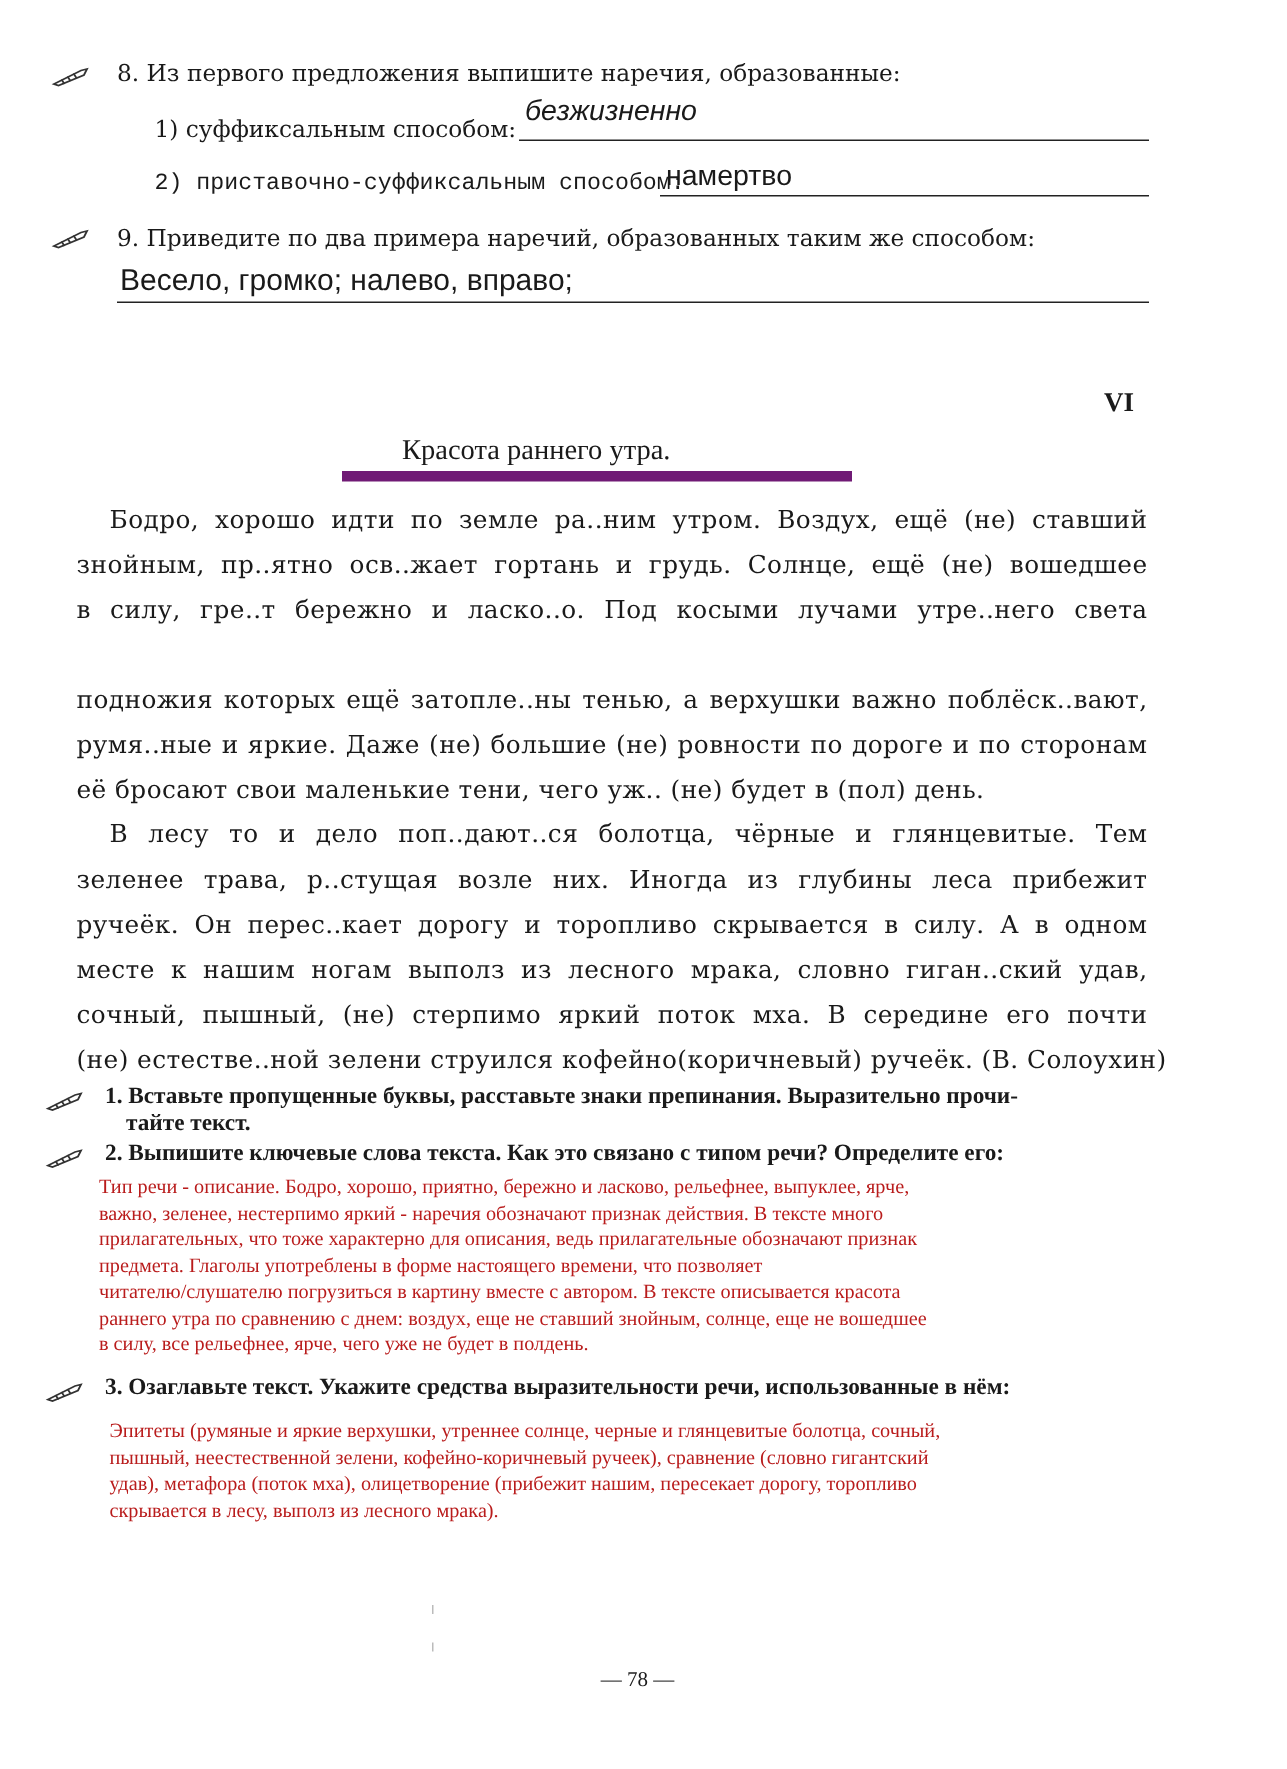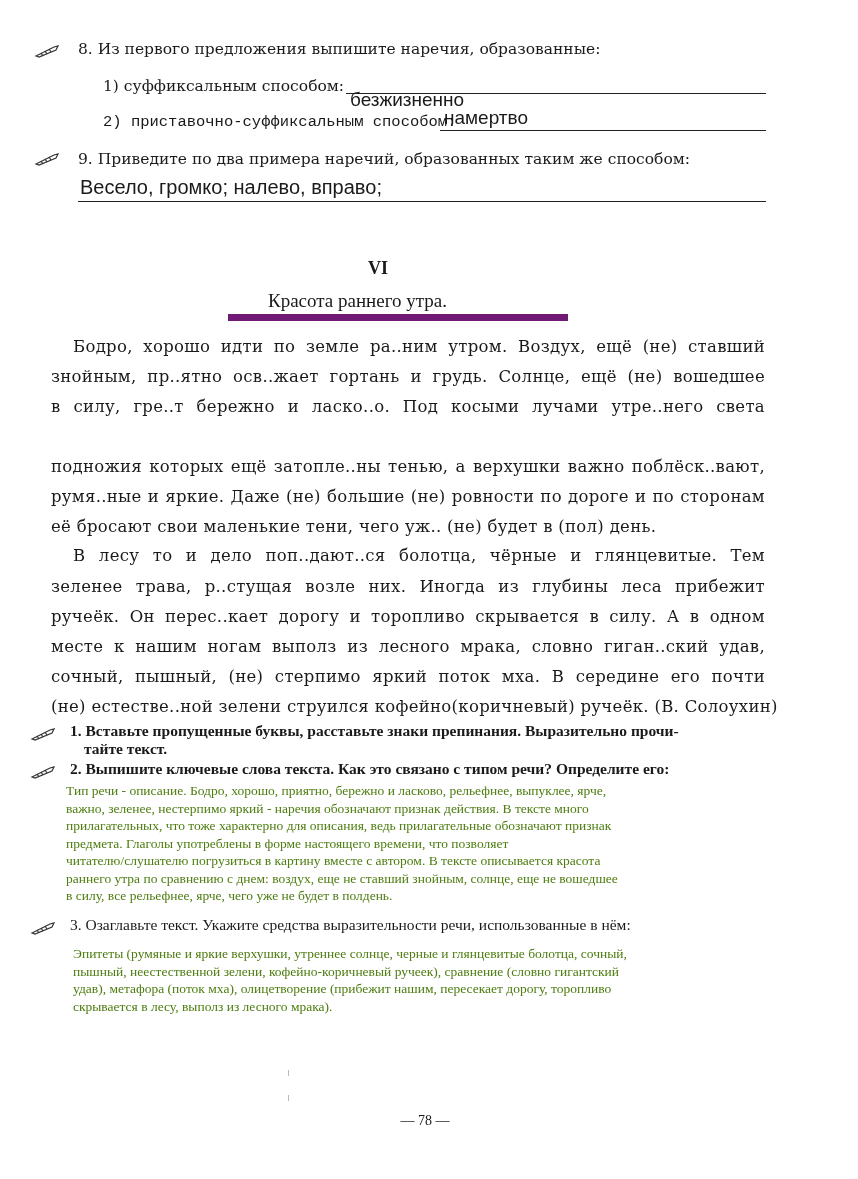--- a/index.html
+++ b/index.html
@@ -5,28 +5,28 @@
   html, body { margin: 0; padding: 0; background: #ffffff; }
   body { width: 858px; height: 1179px; position: relative; overflow: hidden; color: #1a1a1a; }
   .page { position: absolute; inset: 0; }
   .pencil { position: absolute; width: 26px; height: 14px; }
   .pencil svg { width: 26px; height: 14px; display: block; }
   .serif { font-family: "DejaVu Serif", "Liberation Serif", serif; text-align: right; }
   .lserif { font-family: "Liberation Serif", serif; }
   .task { position: absolute; font-size: 16px; white-space: nowrap; }
   .answer-line { position: absolute; border-bottom: 1px solid #222; }
   .hand { font-family: "Liberation Sans", sans-serif; font-size: 19px; position: absolute; white-space: nowrap; }
-  .section-num { position: absolute; left: 0; width: 756px; text-align: center; top: 258px; font-weight: bold; font-size: 18px; }
+  .section-num { position: absolute; left: 0; width: 756px; text-align: right; top: 258px; font-weight: bold; font-size: 18px; }
   .title-wrap { position: absolute; left: 228px; top: 290px; width: 340px; border-bottom: 7px solid #701a75; height: 24px; }
   .title { position: absolute; left: 40px; top: 0; font-size: 19px; }
   .text-line { position: absolute; left: 51px; width: 714px; font-size: 16.5px; letter-spacing: 0.3px; text-align: justify; text-align-last: justify; white-space: nowrap; }
   .text-line.first { padding-left: 22px; width: 692px; }
   .text-line.last { text-align-last: left; }
   .q { position: absolute; font-size: 15.5px; white-space: nowrap; }
-  .resp { position: absolute; left: 66px; font-size: 13.5px; line-height: 17.5px; width: 720px; color: #4d7c0f; }
+  .resp { position: absolute; left: 66px; font-size: 13.5px; line-height: 17.5px; width: 720px; color: #b91c1c; }
   .resp div { white-space: nowrap; }
   .pagenum { position: absolute; left: 0; width: 850px; text-align: center; top: 1113px; font-size: 14px; }
   .scan-dot { position: absolute; width: 1px; height: 6px; background: #bbb; }
 </style>
 </head>
 <body>
 
 <div class="page">
 
   <span class="pencil" style="left:34px; top:44px;">
@@ -34,21 +34,21 @@
         <g stroke="#333" stroke-width="1.2" fill="none">
           <path d="M2 12 L20 3 L24 2 L22 6 L5 13 Z"></path>
           <path d="M7 9 L9 12 M11 7 L13 10 M15 5 L17 8"></path>
         </g>
       </svg>
   </span>
   <div class="task serif" style="left:78px; top:40px; font-size:15.5px;">8. Из первого предложения выпишите наречия, образованные:</div>
 
   <div class="task serif" style="left:103px; top:77px; font-size:15.5px;">1) суффиксальным способом:</div>
   <div class="answer-line" style="left:346px; top:93px; width:420px;"></div>
-  <div class="hand" style="left:350px; top:89px;">безжизненно</div>
+  <div class="hand" style="left:350px; top:64px;font-style:italic;">безжизненно</div>
 
   <div class="task serif" style="left:103px; top:113px; font-size:15.5px;font-family:Liberation Mono, monospace;">2) приставочно-суффиксальным способом:</div>
   <div class="answer-line" style="left:440px; top:130px; width:326px;"></div>
   <div class="hand" style="left:444px; top:107px;">намертво</div>
 
   <span class="pencil" style="left:34px; top:152px;">
     <svg viewBox="0 0 26 14">
         <g stroke="#333" stroke-width="1.2" fill="none">
           <path d="M2 12 L20 3 L24 2 L22 6 L5 13 Z"></path>
           <path d="M7 9 L9 12 M11 7 L13 10 M15 5 L17 8"></path>
@@ -109,21 +109,21 @@
   </div>
 
   <span class="pencil" style="left:30px; top:921px;">
     <svg viewBox="0 0 26 14">
         <g stroke="#333" stroke-width="1.2" fill="none">
           <path d="M2 12 L20 3 L24 2 L22 6 L5 13 Z"></path>
           <path d="M7 9 L9 12 M11 7 L13 10 M15 5 L17 8"></path>
         </g>
       </svg>
   </span>
-  <div class="q lserif" style="left:70px; top:916px; font-weight:normal;">3. Озаглавьте текст. Укажите средства выразительности речи, использованные в нём:</div>
+  <div class="q lserif" style="left:70px; top:916px; font-weight:bold;">3. Озаглавьте текст. Укажите средства выразительности речи, использованные в нём:</div>
   <div class="resp lserif" style="left:73px; top:945px;">
     <div>Эпитеты (румяные и яркие верхушки, утреннее солнце, черные и глянцевитые болотца, сочный,</div>
     <div>пышный, неестественной зелени, кофейно-коричневый ручеек), сравнение (словно гигантский</div>
     <div>удав), метафора (поток мха), олицетворение (прибежит нашим, пересекает дорогу, торопливо</div>
     <div>скрывается в лесу, выполз из лесного мрака).</div>
   </div>
 
   <div class="pagenum lserif">— 78 —</div>
 
   <div class="scan-dot" style="left:288px; top:1070px;"></div>

